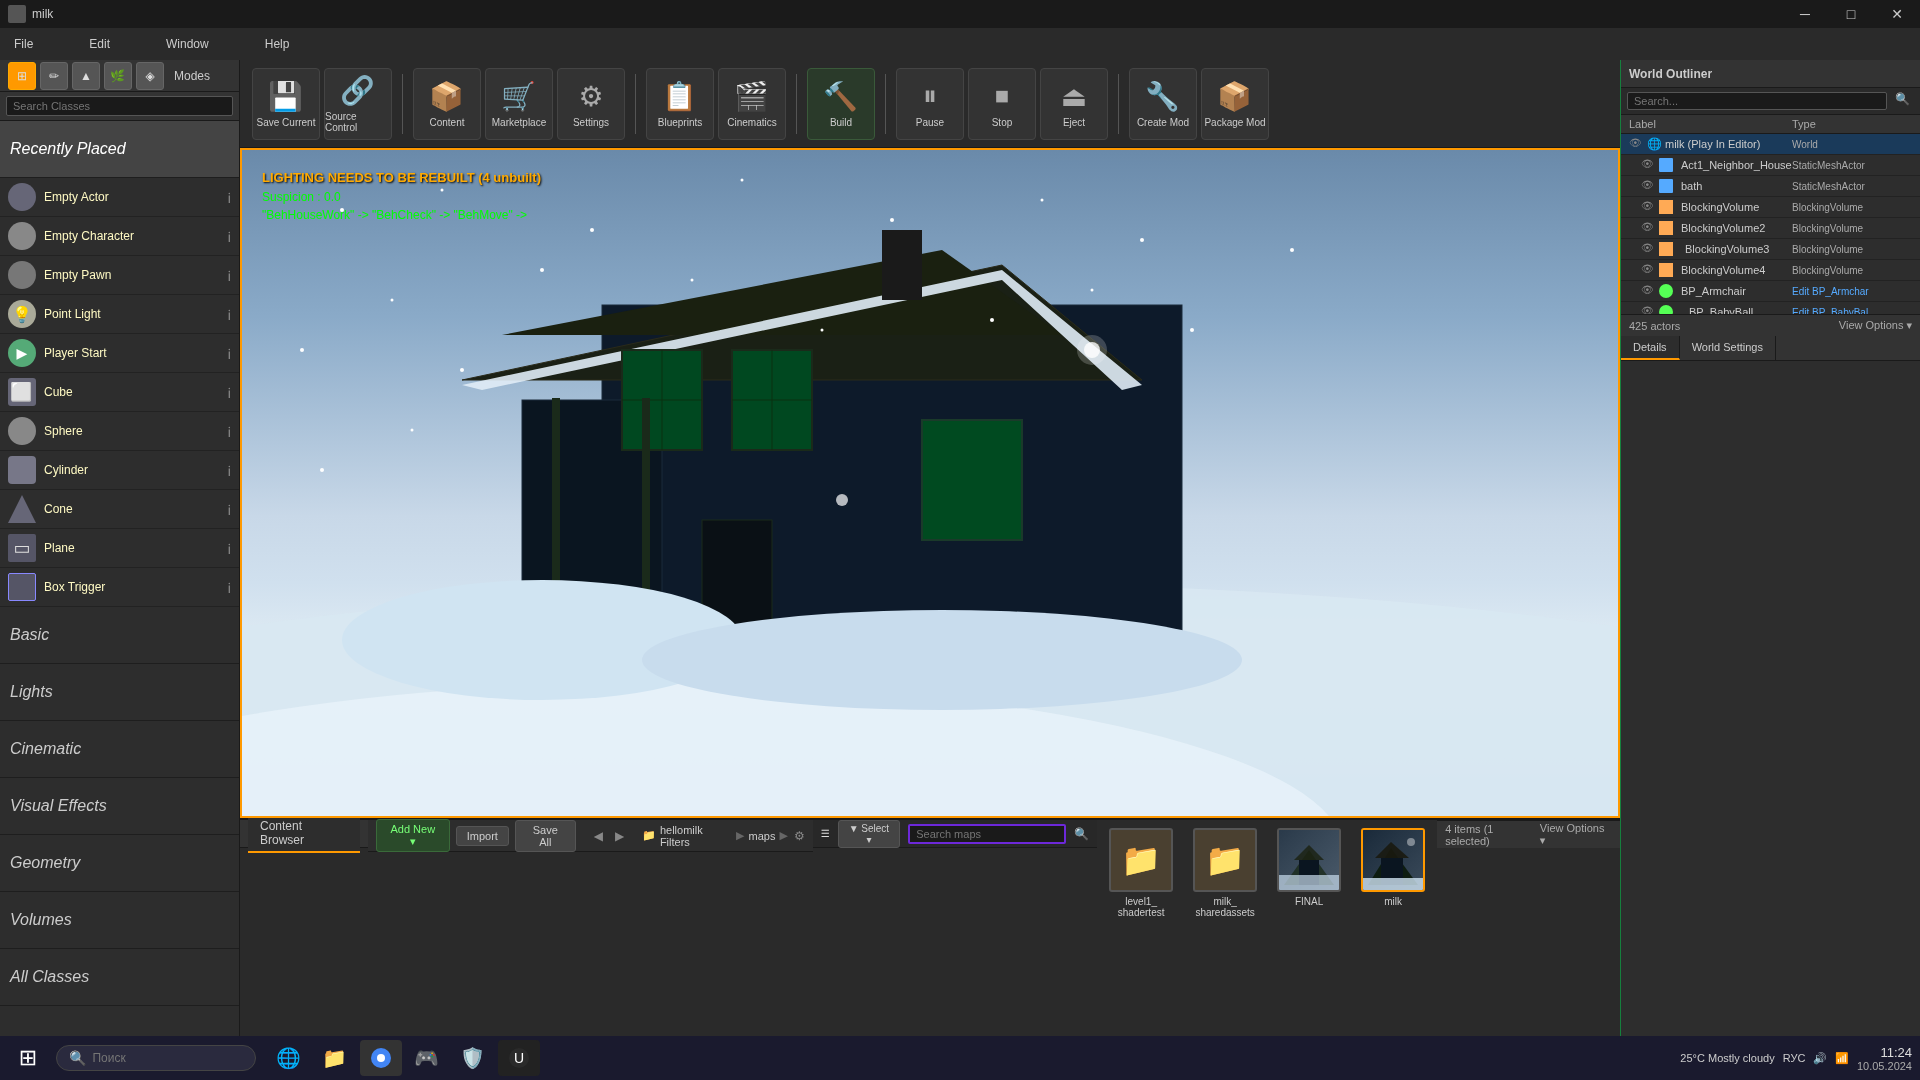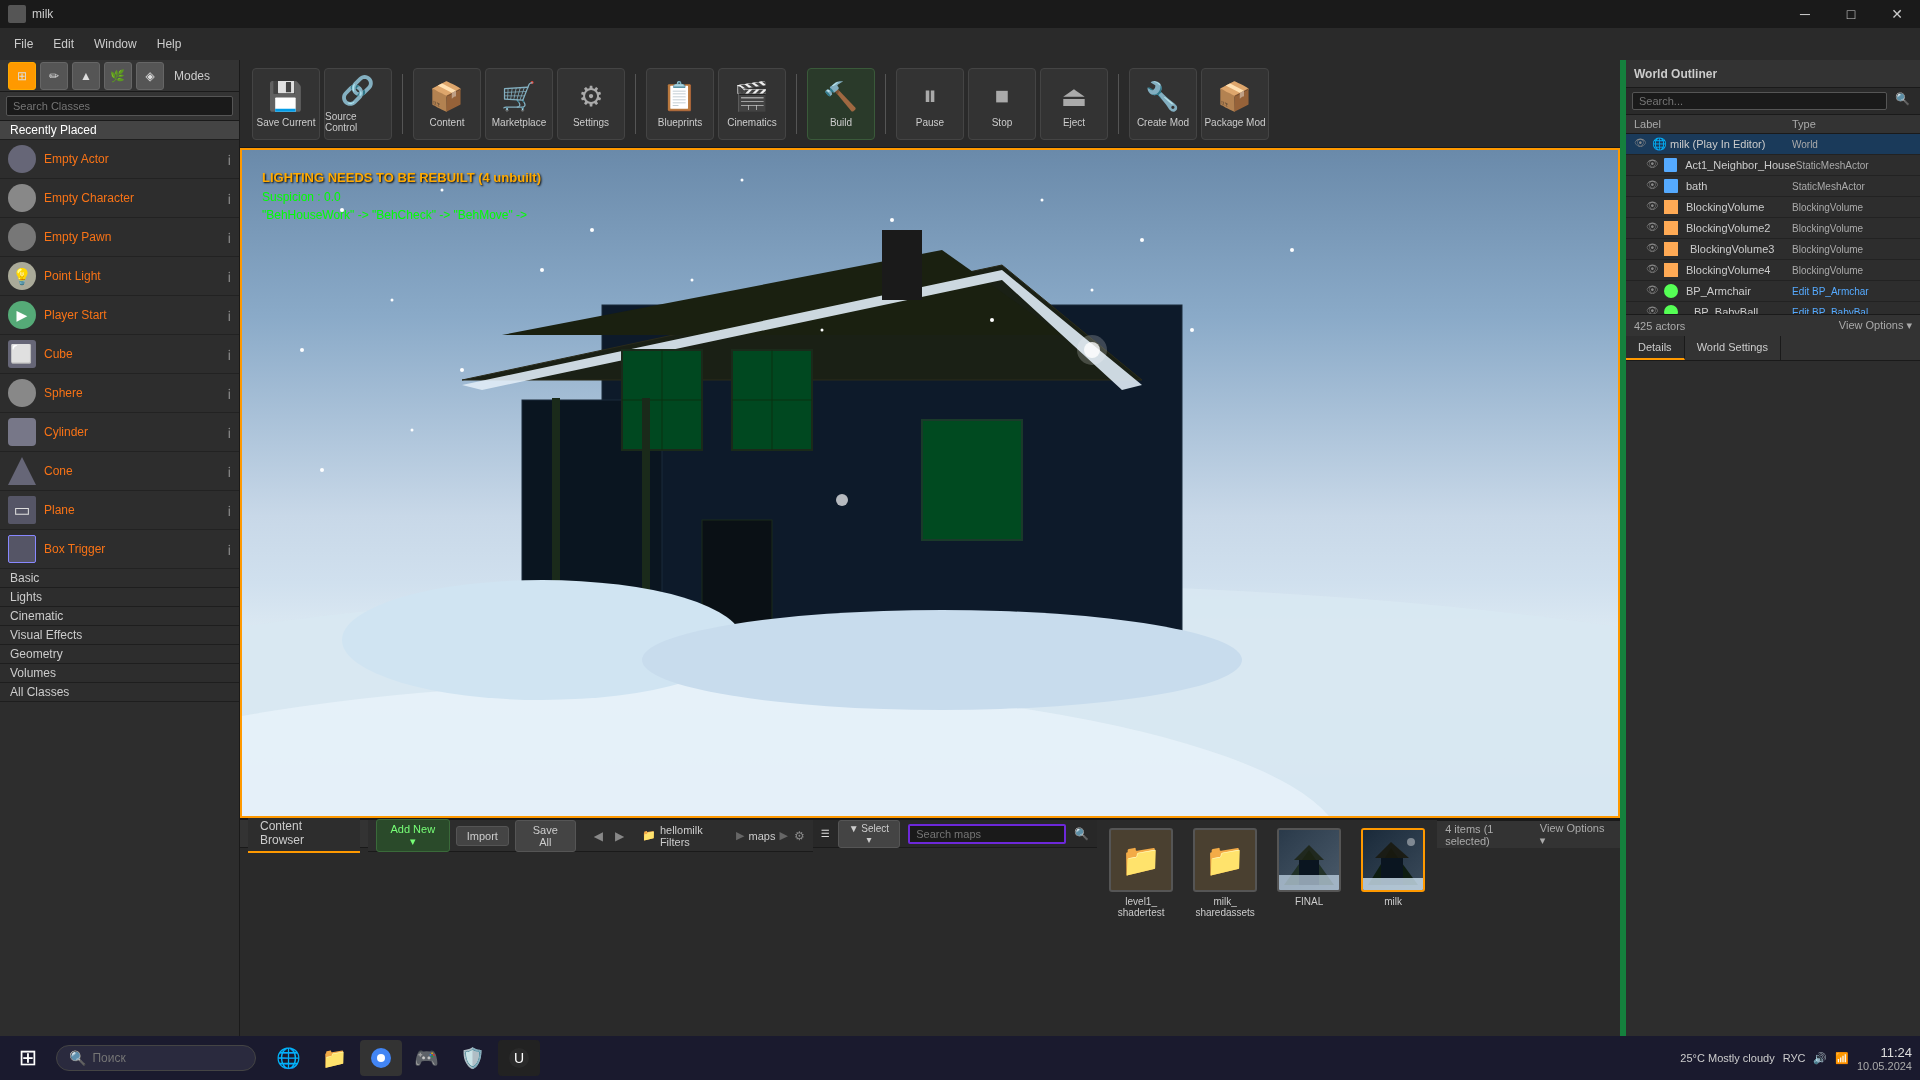--- a/index.html
+++ b/index.html
@@ -55,20 +55,21 @@
     }
 
     
     #menu-bar {
       width: 100%;
       height: 22px;
       background: #2a2a2a;
       display: flex;
       align-items: center;
       padding: 16px 4px;
+      gap: 36px;
     }
     #menu-bar span {
       color: #ccc;
       font-size: 12px;
       padding: 2px 10px;
       cursor: pointer;
     }
 
     
     #main-layout {
@@ -117,25 +118,26 @@
     #search-classes input {
       width: 100%;
       background: #1a1a1a;
       border: 1px solid #555;
       color: #ccc;
       padding: 3px 6px;
       font-size: 11px;
       border-radius: 2px;
     }
     .category-item {
-      padding: 2px 10px;
-      color: #ccc;
-      font-size: 12px;
+      padding: 19px 10px;
+      color: #ccc;
+      font-size: 16px;
       cursor: pointer;
       border-bottom: 1px solid #1e1e1e;
+      font-style: italic;
     }
     .category-item.active { background: #444; color: #fff; }
 
     #placed-items {
       flex: 1;
       overflow-y: auto;
     }
     .placed-item {
       display: flex;
       align-items: center;
@@ -147,21 +149,21 @@
       width: 28px; height: 28px;
       background: #555;
       border-radius: 50%;
       margin-right: 8px;
       flex-shrink: 0;
       display: flex;
       align-items: center;
       justify-content: center;
       font-size: 16px;
     }
-    .placed-item .item-label { color: #f97316; font-size: 12px; flex: 1; }
+    .placed-item .item-label { color: #fef9c3; font-size: 12px; flex: 1; }
     .placed-item .item-info {
       color: #888;
       font-size: 14px;
       margin-left: 4px;
     }
     .cube-icon { background: #667 !important; border-radius: 3px !important; }
     .plane-icon { background: #556 !important; border-radius: 2px !important; }
 
     
     #center-area {
@@ -242,21 +244,21 @@
       color: #00ff00;
       font-size: 12px;
     }
 
     
     #right-panel {
       width: 300px;
       background: #2d2d2d;
       display: flex;
       flex-direction: column;
-      border-left: 6px solid #15803d;
+      border-left: 1px solid #15803d;
       flex-shrink: 0;
     }
     #world-outliner-header {
       height: 28px;
       background: #333;
       display: flex;
       align-items: center;
       padding: 0 8px;
       border-bottom: 1px solid #1a1a1a;
     }

